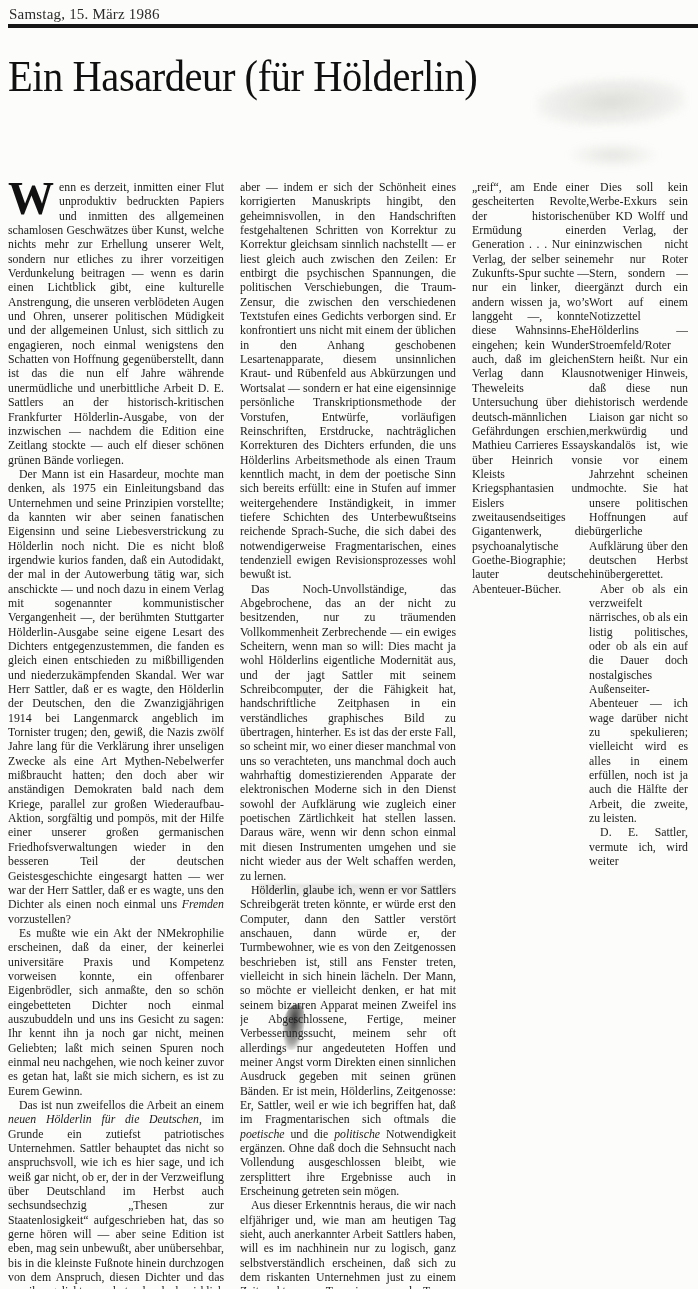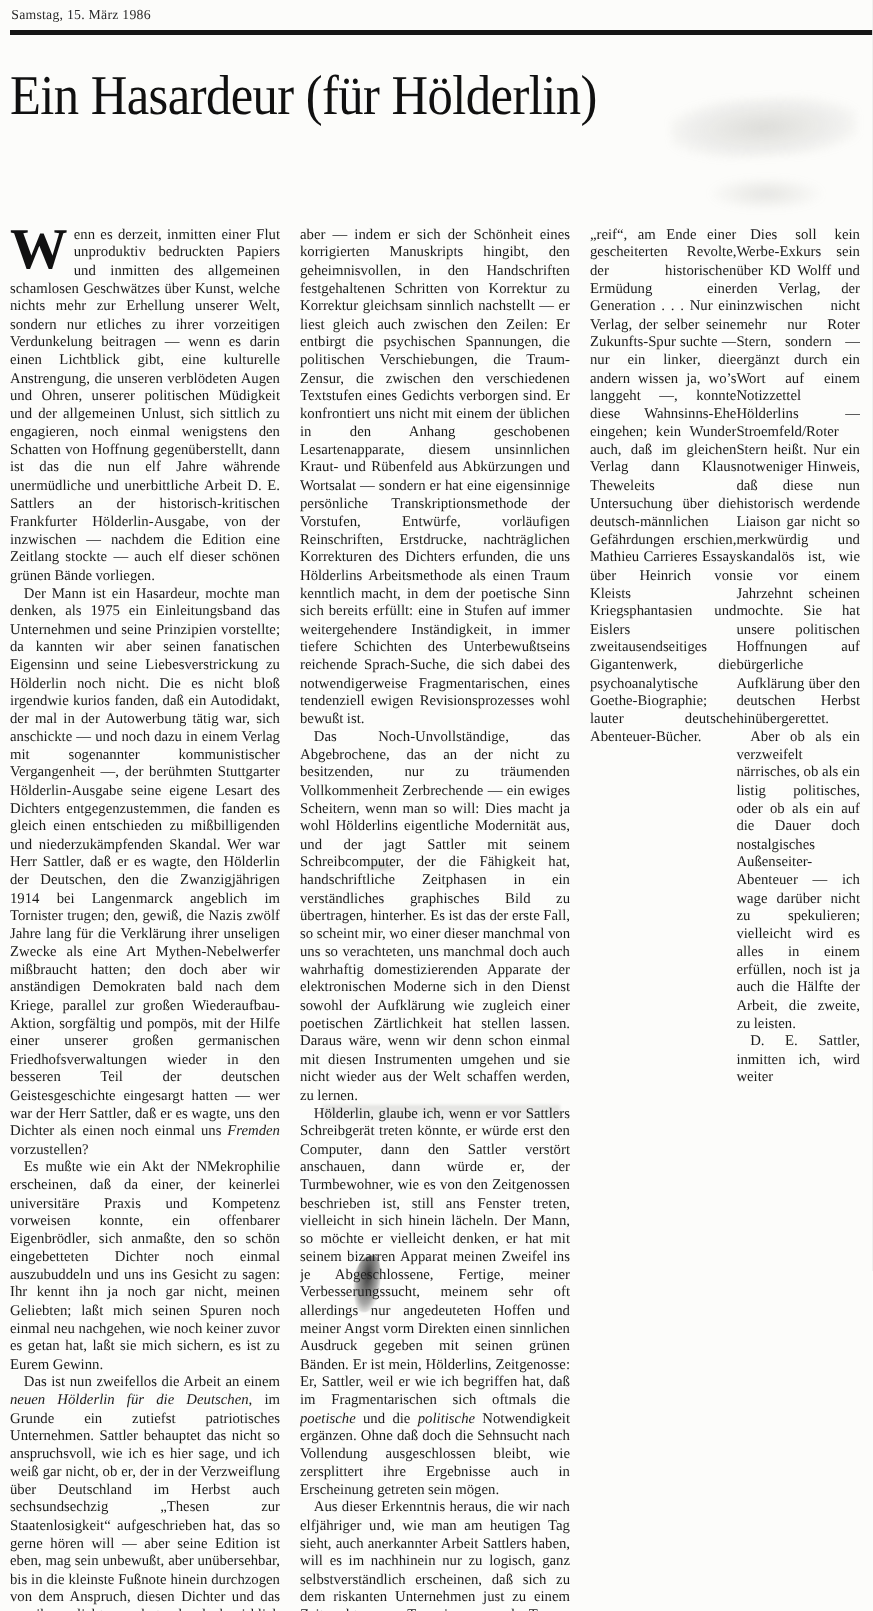--- a/index.html
+++ b/index.html
@@ -7,21 +7,21 @@
     position:relative;
     width:698px;height:1289px;
     margin:0 auto;
     background:#fcfcfa;
     overflow:hidden;
     font-family:"Liberation Serif", serif;
     color:#1b1b1b;
   }
   .dateline{
     position:absolute;top:6px;left:9px;
-    font-size:11px;letter-spacing:.2px;color:#2a2a2a;
+    font-size:15px;letter-spacing:.2px;color:#2a2a2a;
   }
   .rule{
     position:absolute;top:24px;left:8px;right:0;
     height:3.5px;background:#161616;
   }
   .title{
     position:absolute;top:50px;left:8px;margin:0;
     font-size:45px;font-weight:400;color:#101010;
     letter-spacing:-.5px;white-space:nowrap;
     transform:scaleX(.9);transform-origin:left top;
@@ -106,21 +106,21 @@
         <p class="para indent">Hölderlin, glaube ich, wenn er vor Sattlers Schreibgerät treten könnte, er würde erst den Computer, dann den Sattler verstört anschauen, dann würde er, der Turmbewohner, wie es von den Zeitgenossen beschrieben ist, still ans Fenster treten, vielleicht in sich hinein lächeln. Der Mann, so möchte er vielleicht denken, er hat mit seinem bizarren Apparat meinen Zweifel ins je Abgeschlossene, Fertige, meiner Verbesserungssucht, meinem sehr oft allerdings nur angedeuteten Hoffen und meiner Angst vorm Direkten einen sinnlichen Ausdruck gegeben mit seinen grünen Bänden. Er ist mein, Hölderlins, Zeitgenosse: Er, Sattler, weil er wie ich begriffen hat, daß im Fragmentarischen sich oftmals die <i>poetische</i> und die <i>politische</i> Notwendigkeit ergänzen. Ohne daß doch die Sehnsucht nach Vollendung ausgeschlossen bleibt, wie zersplittert ihre Ergebnisse auch in Erscheinung getreten sein mögen.</p>
         <p class="para indent">Aus dieser Erkenntnis heraus, die wir nach elfjähriger und, wie man am heutigen Tag sieht, auch anerkannter Arbeit Sattlers haben, will es im nachhinein nur zu logisch, ganz selbstverständlich erscheinen, daß sich zu dem riskanten Unternehmen just zu einem Zeitpunkt, wo Terrorismus und Terror-Hysterie in unserem Land sich ihr heftigstes Tänzchen gaben, ein närrischer Liebhaber Hölderlins und ein Verleger zusammenfanden.</p>
       </div>
     <div class="col col3">
       <div class="col3block">
           <p class="para">„reif“, am Ende einer gescheiterten Revolte, der historischen Ermüdung einer Generation . . . Nur ein Verlag, der selber seine Zukunfts-Spur suchte — nur ein linker, die andern wissen ja, wo’s langgeht —, konnte diese Wahnsinns-Ehe eingehen; kein Wunder auch, daß im gleichen Verlag dann Klaus Theweleits Untersuchung über die deutsch-männlichen Gefährdungen erschien, Mathieu Carrieres Essay über Heinrich von Kleists Kriegsphantasien und Eislers zweitausendseitiges Gigantenwerk, die psychoanalytische Goethe-Biographie; lauter deutsche Abenteuer-Bücher.</p>
         </div>
       <div class="col3block">
           <p class="para indent">Dies soll kein Werbe-Exkurs sein über KD Wolff und den Verlag, der inzwischen nicht mehr nur Roter Stern, sondern — ergänzt durch ein Wort auf einem Notizzettel Hölderlins — Stroemfeld/Roter Stern heißt. Nur ein notweniger Hinweis, daß diese nun historisch werdende Liaison gar nicht so merkwürdig und skandalös ist, wie sie vor einem Jahrzehnt scheinen mochte. Sie hat unsere politischen Hoffnungen auf bürgerliche Aufklärung über den deutschen Herbst hinübergerettet.</p>
           <p class="para indent">Aber ob als ein verzweifelt närrisches, ob als ein listig politisches, oder ob als ein auf die Dauer doch nostalgisches Außenseiter-Abenteuer — ich wage darüber nicht zu spekulieren; vielleicht wird es alles in einem erfüllen, noch ist ja auch die Hälfte der Arbeit, die zweite, zu leisten.</p>
-          <p class="para indent">D. E. Sattler, inmitten ich, wird weiter</p>
+          <p class="para indent">D. E. Sattler, vermute ich, wird weiter</p>
         </div>
     </div>
   </section>
 
   <div class="bleed bleed-1"></div>
   <div class="bleed bleed-2"></div>
   <div class="smudge-1"></div>
   <div class="smudge-2"></div>
   <div class="smudge-3"></div>
 

